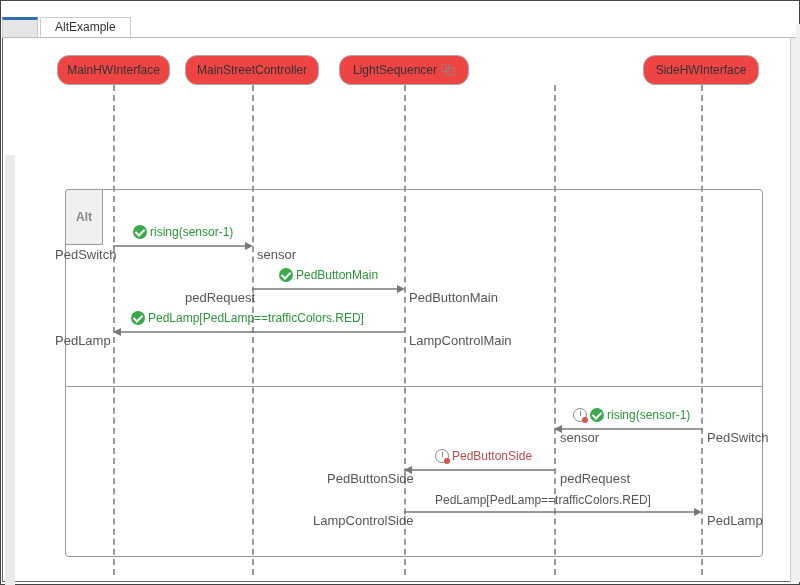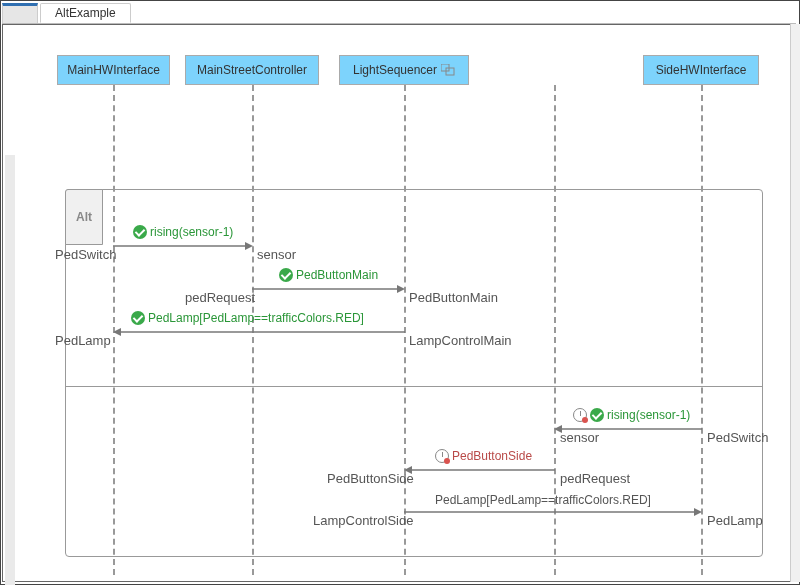--- a/index.html
+++ b/index.html
@@ -15,21 +15,21 @@
     position: relative;
   }
   .frame {
     position: absolute;
     top: 0; left: 0;
     width: 800px; height: 585px;
     border: 1px solid #444;
   }
   .tabbar {
     position: absolute;
-    top: 2px; left: 2px;
+    top: 16px; left: 2px;
     height: 22px;
     display: flex;
     align-items: flex-end;
     border-bottom: 1px solid #bbb;
     width: 794px;
     background: #fff;
     z-index: 5;
   }
   .tab-indicator {
     width: 36px; height: 20px;
@@ -51,23 +51,23 @@
   }
   .diagram {
     position: absolute;
     top: 24px; left: 2px;
     width: 794px; height: 558px;
     border: 1px solid #666;
   }
   .lifeline-box {
     position: absolute;
     top: 30px;
-    background: #7dd3fc;
+    background: #ef4444;
     border: 1px solid #aaa;
-    border-radius: 0;
+    border-radius: 12px;
     height: 30px;
     display: flex;
     align-items: center;
     justify-content: center;
     padding: 0 8px;
     font-size: 12px;
     white-space: nowrap;
     z-index: 3;
   }
   .lifeline-icon {

